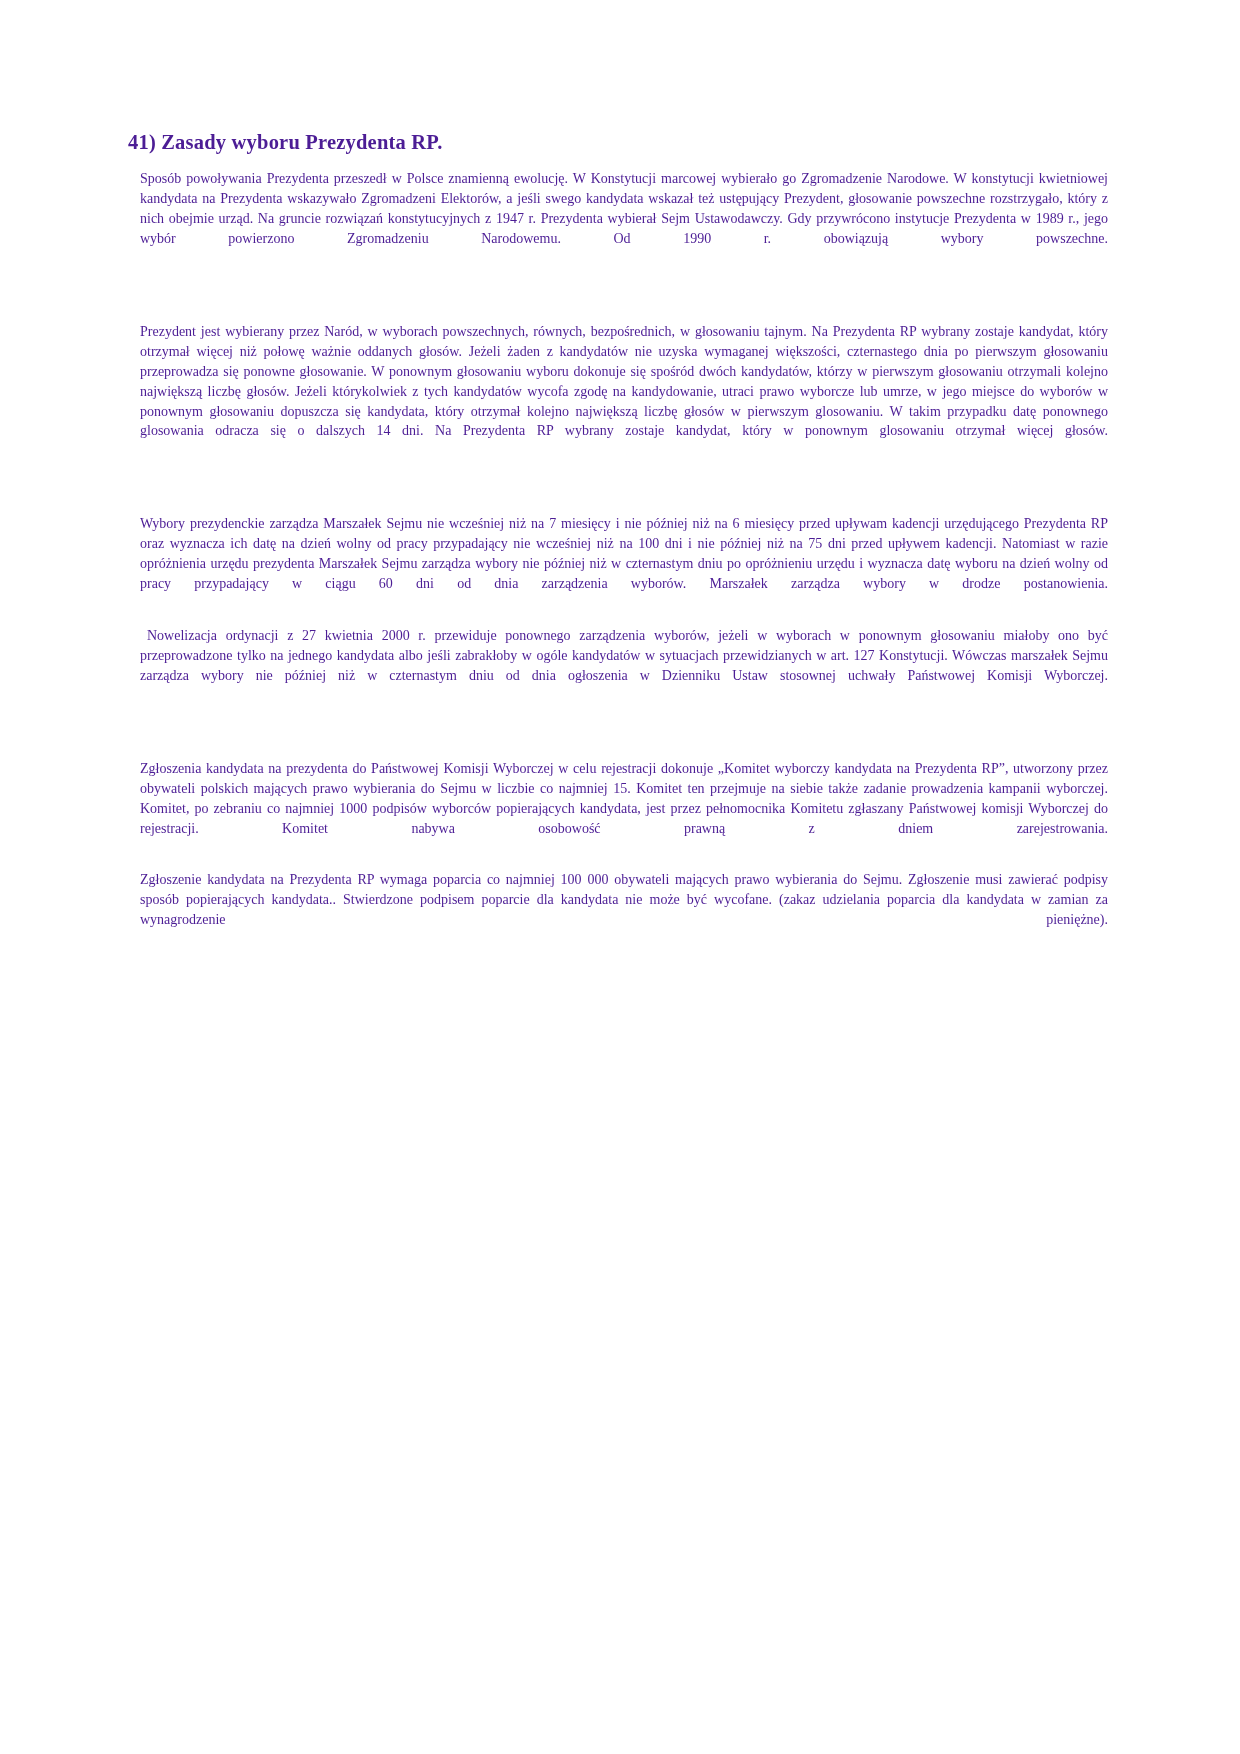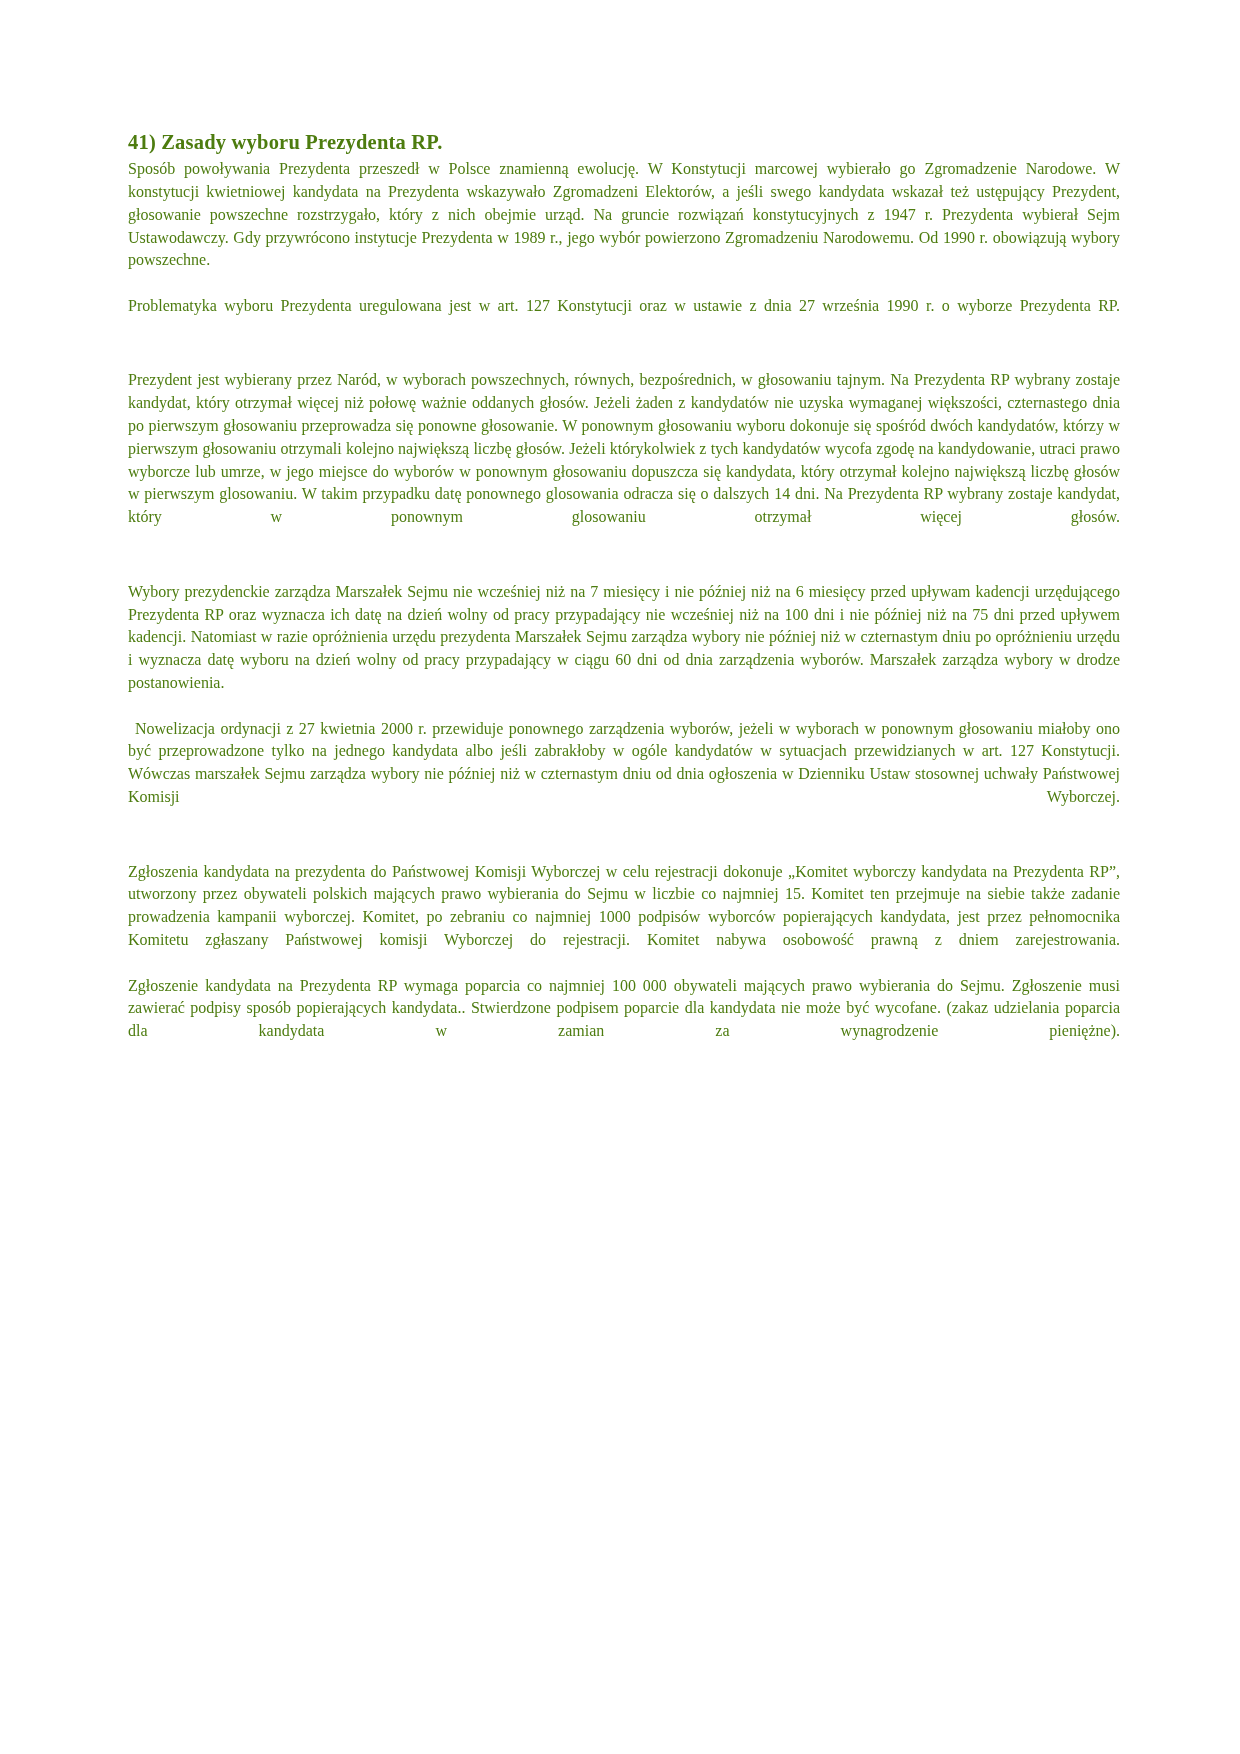--- a/index.html
+++ b/index.html
@@ -8,36 +8,36 @@
     background: #ffffff;
   }
   .page {
     position: relative;
     width: 1240px;
     height: 1754px;
     background: #ffffff;
     box-sizing: border-box;
     padding: 128px 120px 0 128px;
     font-family: "Liberation Serif", "DejaVu Serif", serif;
-    color: #4d7c0f;
+    color: #4c1d95;
     overflow: hidden;
   }
   .doc-body {
     width: 992px;
   }
   .heading {
     font-weight: bold;
     font-size: 20.5px;
     line-height: 1.42;
     letter-spacing: 0.2px;
     margin: 0 0 1px 0;
   }
   p.para {
-    margin: 0;
-    font-size: 16px;
+    margin: 12px;
+    font-size: 14px;
     line-height: 1.425;
     text-align: justify;
     text-justify: inter-word;
     -webkit-hyphens: none;
     hyphens: none;
     word-spacing: 0.2px;
   }
   
   p.para::after {
     content: "";
@@ -51,21 +51,20 @@
 </head>
 <body>
 
 <div class="page">
   <div class="doc-body">
 
     <h1 class="heading">41) Zasady wyboru Prezydenta RP.</h1>
 
     <p class="para">Sposób powoływania Prezydenta przeszedł w Polsce znamienną ewolucję. W Konstytucji marcowej wybierało go Zgromadzenie Narodowe. W konstytucji kwietniowej kandydata na Prezydenta wskazywało Zgromadzeni Elektorów, a jeśli swego kandydata wskazał też ustępujący Prezydent, głosowanie powszechne rozstrzygało, który z nich obejmie urząd. Na gruncie rozwiązań konstytucyjnych z 1947 r. Prezydenta wybierał Sejm Ustawodawczy. Gdy przywrócono instytucje Prezydenta w 1989 r., jego wybór powierzono Zgromadzeniu Narodowemu. Od 1990 r. obowiązują wybory powszechne.</p>
 
-    <p class="para">Problematyka wyboru Prezydenta uregulowana jest w art. 127 Konstytucji oraz w ustawie z dnia 27 września 1990 r. o wyborze Prezydenta RP.</p>
 
     <div class="spacer-lg"></div>
 
     <p class="para">Prezydent jest wybierany przez Naród, w wyborach powszechnych, równych, bezpośrednich, w głosowaniu tajnym. Na Prezydenta RP wybrany zostaje kandydat, który otrzymał więcej niż połowę ważnie oddanych głosów. Jeżeli żaden z kandydatów nie uzyska wymaganej większości, czternastego dnia po pierwszym głosowaniu przeprowadza się ponowne głosowanie. W ponownym głosowaniu wyboru dokonuje się spośród dwóch kandydatów, którzy w pierwszym głosowaniu otrzymali kolejno największą liczbę głosów. Jeżeli którykolwiek z tych kandydatów wycofa zgodę na kandydowanie, utraci prawo wyborcze lub umrze, w jego miejsce do wyborów w ponownym głosowaniu dopuszcza się kandydata, który otrzymał kolejno największą liczbę głosów w pierwszym glosowaniu. W takim przypadku datę ponownego glosowania odracza się o dalszych 14 dni. Na Prezydenta RP wybrany zostaje kandydat, który w ponownym glosowaniu otrzymał więcej głosów.</p>
 
     <div class="spacer-lg"></div>
 
     <p class="para">Wybory prezydenckie zarządza Marszałek Sejmu nie wcześniej niż na 7 miesięcy i nie później niż na 6 miesięcy przed upływam kadencji urzędującego Prezydenta RP oraz wyznacza ich datę na dzień wolny od pracy przypadający nie wcześniej niż na 100 dni i nie później niż na 75 dni przed upływem kadencji. Natomiast w razie opróżnienia urzędu prezydenta Marszałek Sejmu zarządza wybory nie później niż w czternastym  dniu po opróżnieniu urzędu i wyznacza datę wyboru na dzień wolny od pracy przypadający w ciągu 60 dni od dnia zarządzenia wyborów. Marszałek zarządza wybory w drodze postanowienia.</p>
 
     <p class="para"><span class="indent-sp"></span><span>Nowelizacja ordynacji z 27 kwietnia 2000 r. przewiduje ponownego zarządzenia wyborów, jeżeli w wyborach w ponownym głosowaniu miałoby ono być przeprowadzone tylko na jednego kandydata albo jeśli zabrakłoby w ogóle kandydatów w sytuacjach przewidzianych w art. 127 Konstytucji. Wówczas marszałek Sejmu zarządza wybory nie później niż w czternastym dniu od dnia ogłoszenia w Dzienniku Ustaw stosownej uchwały Państwowej Komisji Wyborczej.</span></p>

